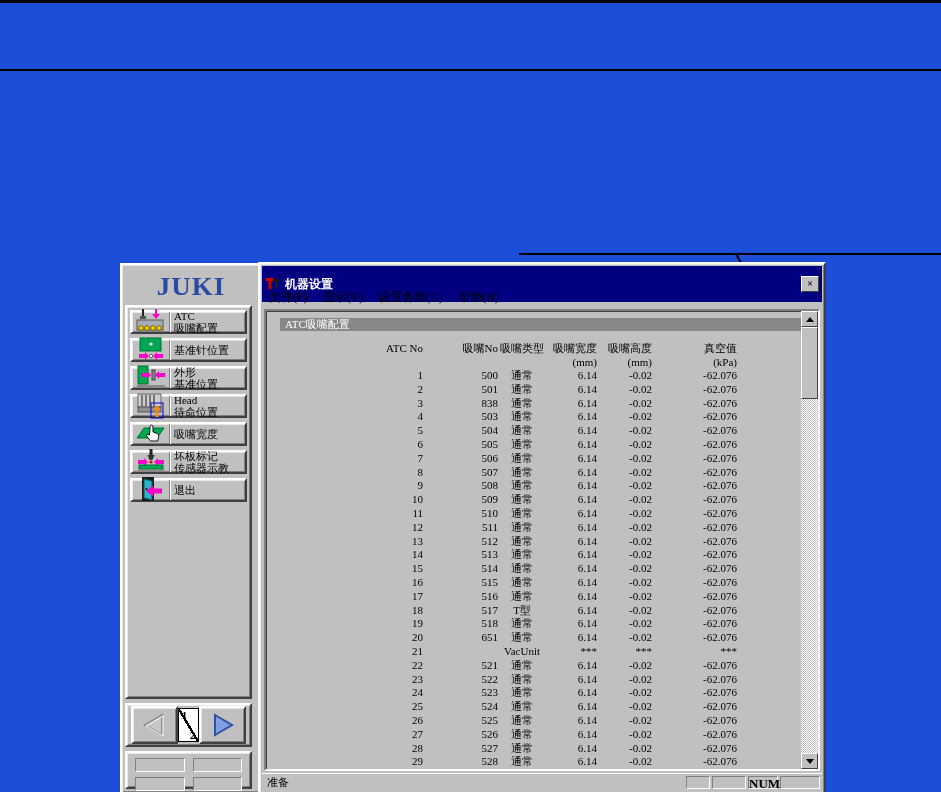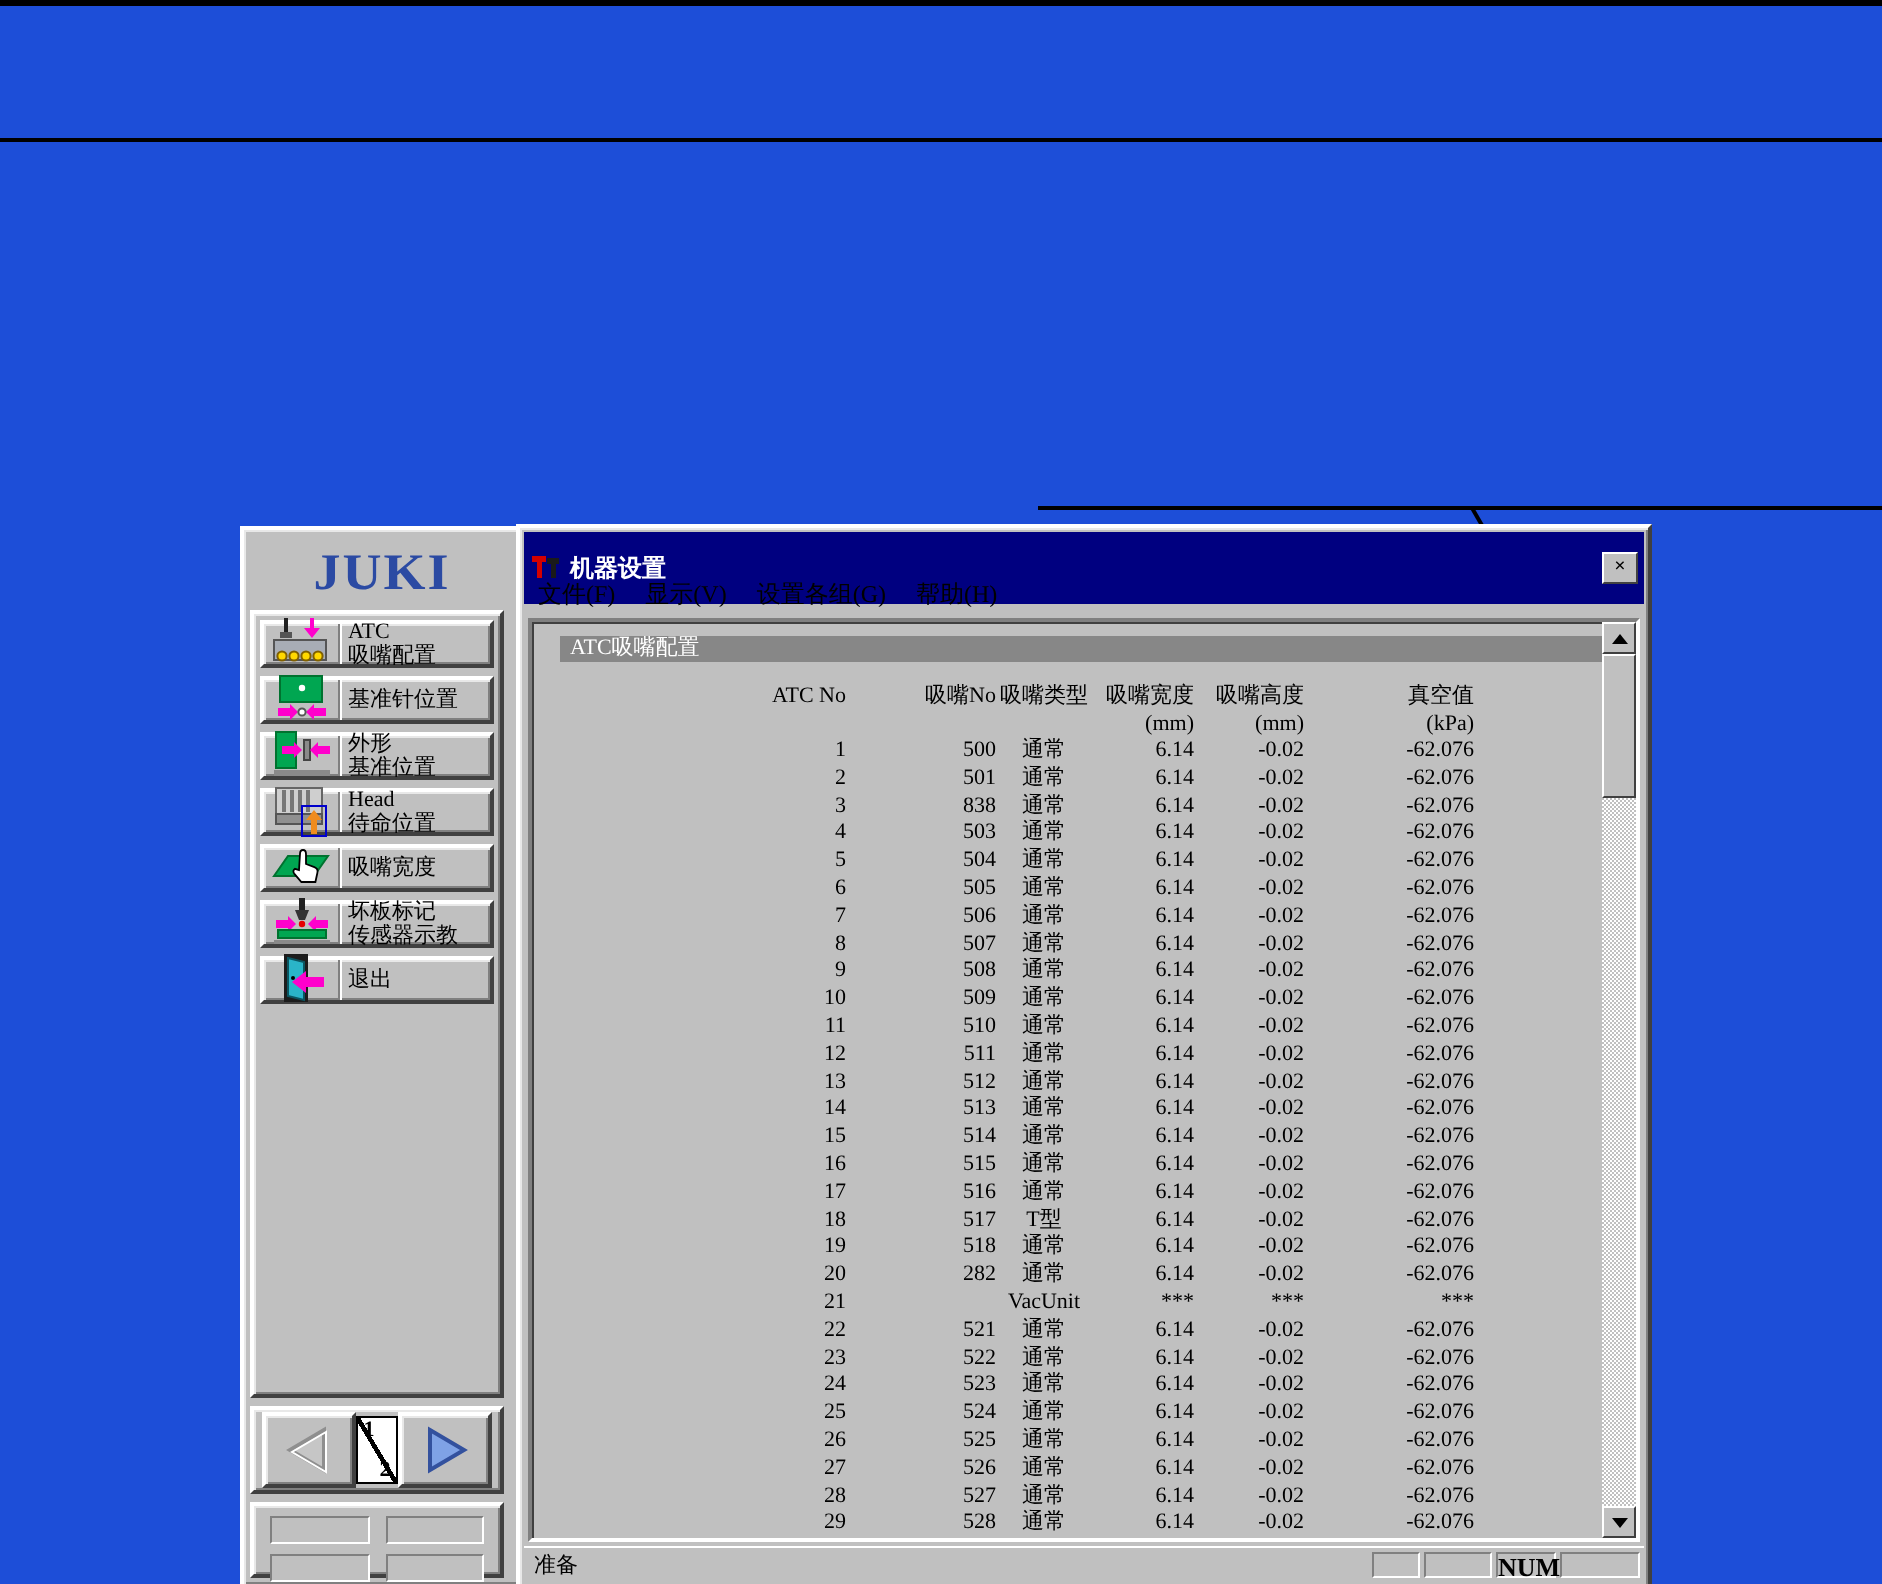--- a/index.html
+++ b/index.html
@@ -464,21 +464,21 @@
               <span class="c c1">19</span>
               <span class="c c2">518</span>
               <span class="c c3">通常</span>
               <span class="c c4">6.14</span>
               <span class="c c5">-0.02</span>
               <span class="c c6">-62.076</span>
             </div>
 
             <div class="t-row">
               <span class="c c1">20</span>
-              <span class="c c2">282</span>
+              <span class="c c2">651</span>
               <span class="c c3">通常</span>
               <span class="c c4">6.14</span>
               <span class="c c5">-0.02</span>
               <span class="c c6">-62.076</span>
             </div>
 
             <div class="t-row">
               <span class="c c1">21</span>
               <span class="c c2"></span>
               <span class="c c3">VacUnit</span>

